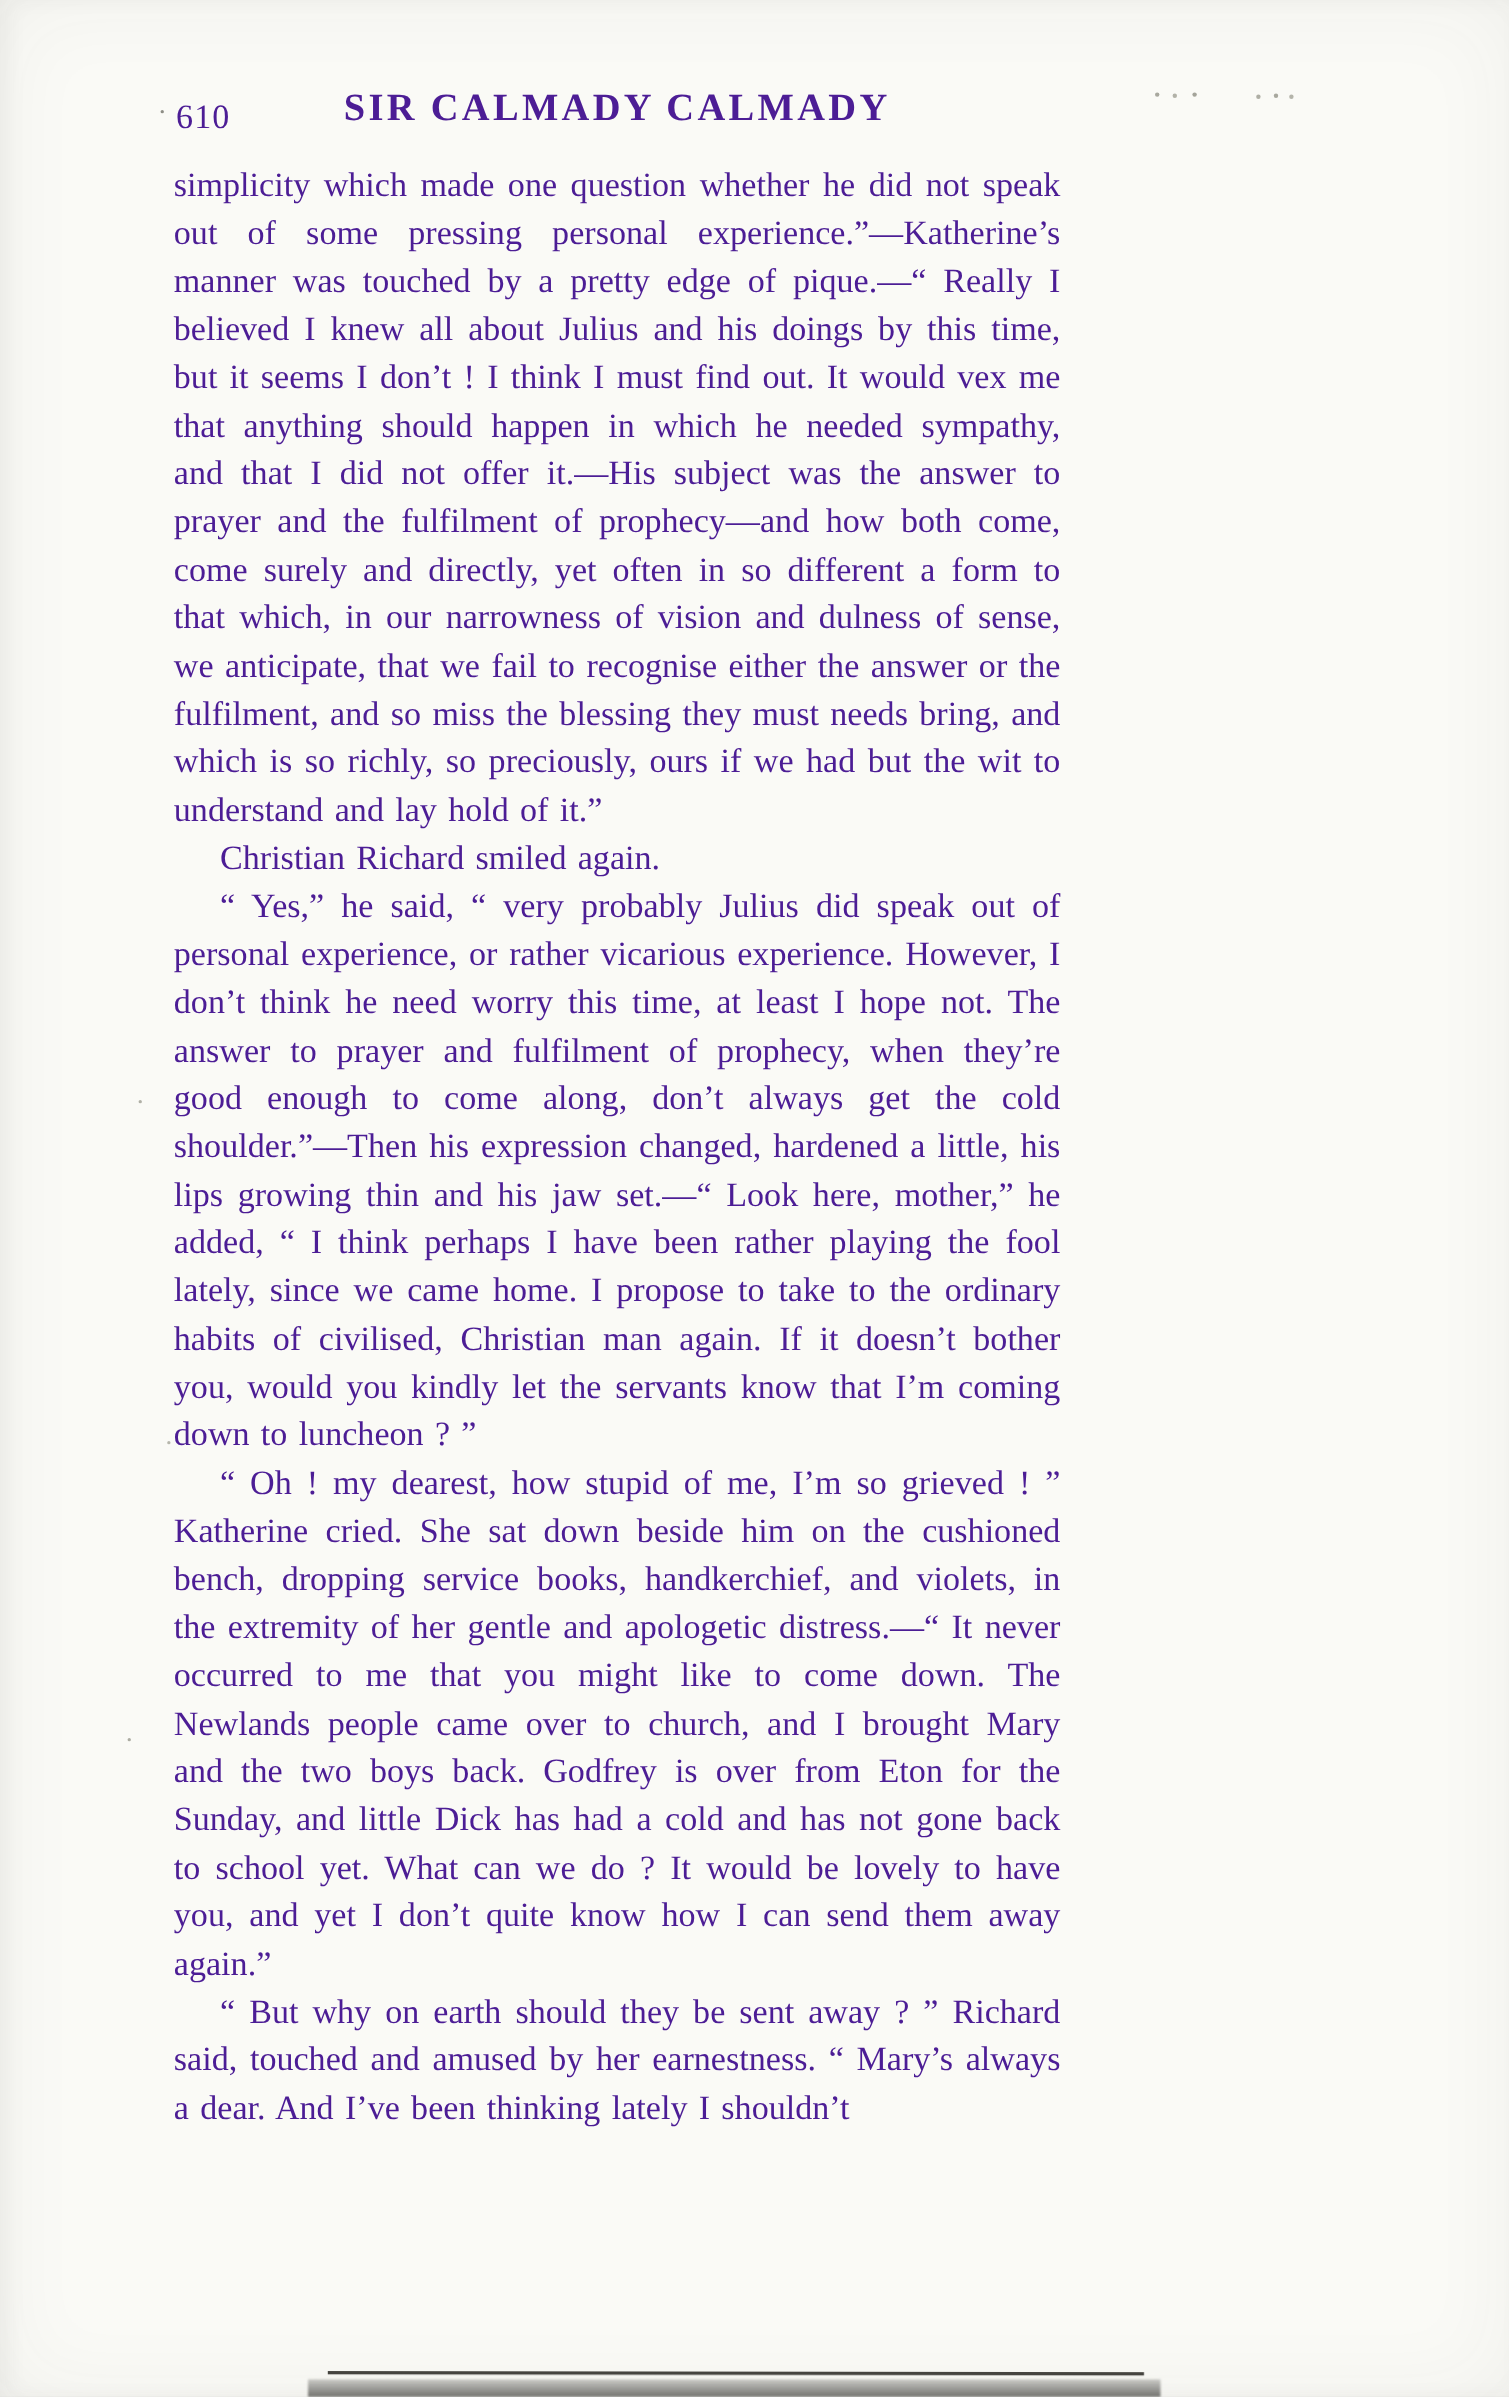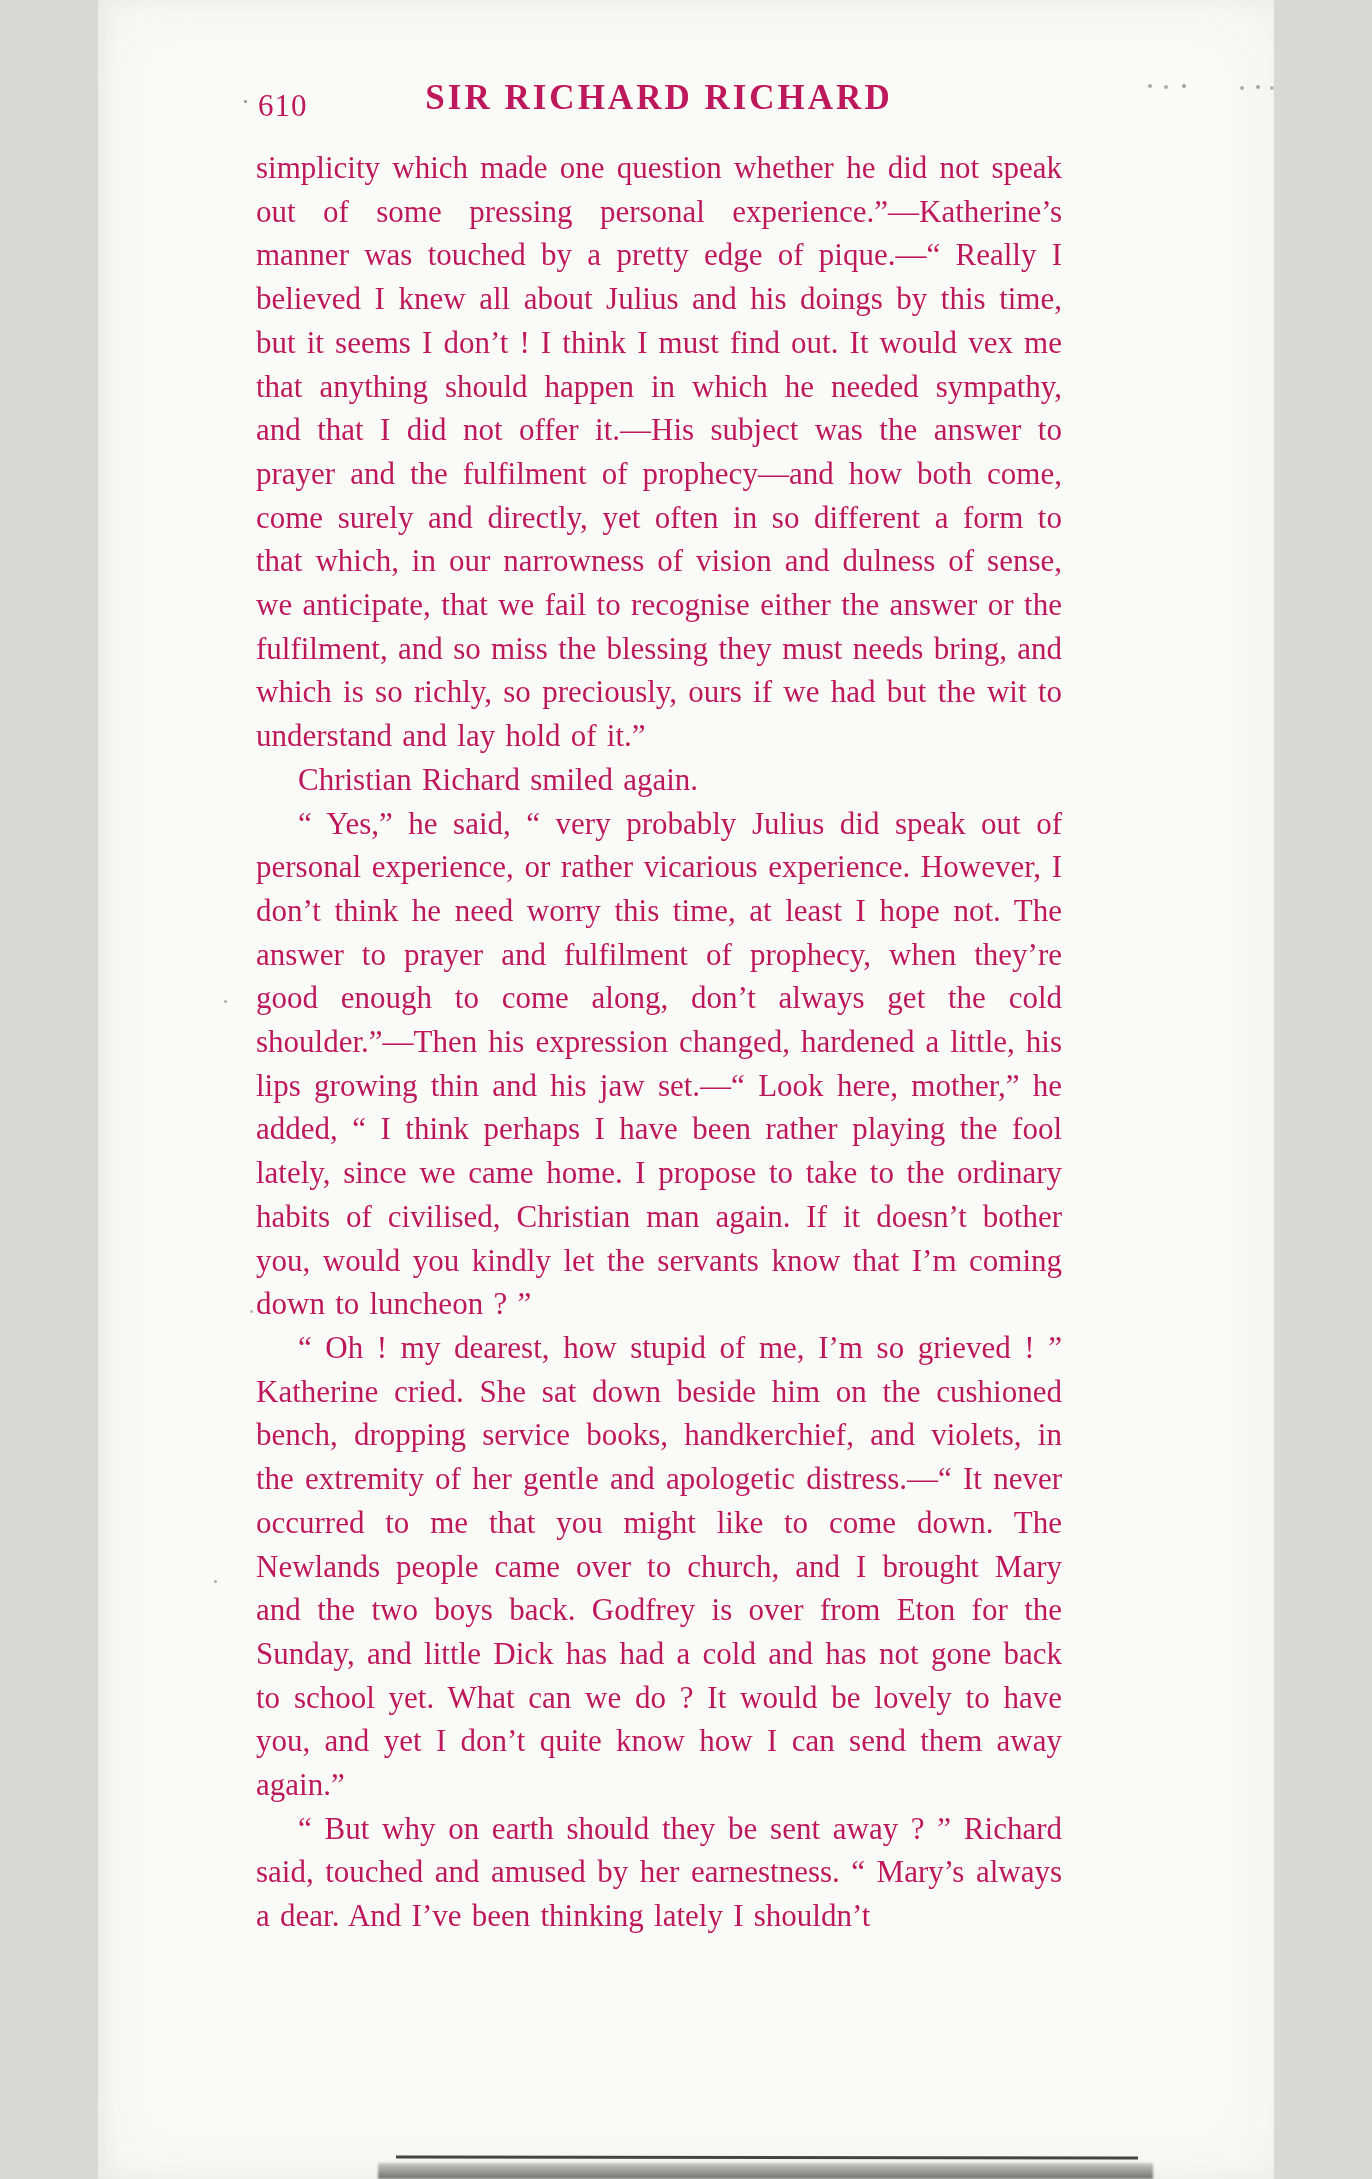--- a/index.html
+++ b/index.html
@@ -2,27 +2,27 @@
 <html><head>
 <meta charset="utf-8">
 <style>
   html, body {
     margin: 0;
     padding: 0;
     background: #d8d8d4;
   }
   .scan-page {
     position: relative;
-    width: 1176px;
+    width: 1372px;
     height: 2179px;
     margin: 0 auto;
     background: #fafaf6;
     overflow: hidden;
     font-family: "Liberation Serif", "DejaVu Serif", serif;
-    color: #be185d;
+    color: #4c1d95;
     box-shadow: inset 0 0 80px rgba(60,60,50,0.05), inset 8px 0 18px rgba(60,60,50,0.05);
   }
   .text-area {
     position: absolute;
     left: 158px;
     top: 76px;
     width: 806px;
   }
   .running-head {
     position: relative;
@@ -99,21 +99,21 @@
     filter: blur(1px);
   }
 </style>
 </head>
 <body>
 
 <div class="scan-page">
   <div class="text-area">
     <div class="running-head">
       <span class="page-number">610</span>
-      <span class="head-title">SIR RICHARD RICHARD</span>
+      <span class="head-title">SIR CALMADY CALMADY</span>
     </div>
     <div class="body-text">
         <p class="para">simplicity which made one question whether he did not speak out of some pressing personal experience.”—Katherine’s manner was touched by a pretty edge of pique.—“ Really I believed I knew all about Julius and his doings by this time, but it seems I don’t ! I think I must find out. It would vex me that anything should happen in which he needed sympathy, and that I did not offer it.—His subject was the answer to prayer and the fulfilment of prophecy—and how both come, come surely and directly, yet often in so different a form to that which, in our narrowness of vision and dulness of sense, we anticipate, that we fail to recognise either the answer or the fulfilment, and so miss the blessing they must needs bring, and which is so richly, so preciously, ours if we had but the wit to understand and lay hold of it.”</p>
         <p class="para indent">Christian Richard smiled again.</p>
         <p class="para indent">“ Yes,” he said, “ very probably Julius did speak out of personal experience, or rather vicarious experience. However, I don’t think he need worry this time, at least I hope not. The answer to prayer and fulfilment of prophecy, when they’re good enough to come along, don’t always get the cold shoulder.”—Then his expression changed, hardened a little, his lips growing thin and his jaw set.—“ Look here, mother,” he added, “ I think perhaps I have been rather playing the fool lately, since we came home. I propose to take to the ordinary habits of civilised, Christian man again. If it doesn’t bother you, would you kindly let the servants know that I’m coming down to luncheon ? ”</p>
         <p class="para indent">“ Oh ! my dearest, how stupid of me, I’m so grieved ! ” Katherine cried. She sat down beside him on the cushioned bench, dropping service books, handkerchief, and violets, in the extremity of her gentle and apologetic distress.—“ It never occurred to me that you might like to come down. The Newlands people came over to church, and I brought Mary and the two boys back. Godfrey is over from Eton for the Sunday, and little Dick has had a cold and has not gone back to school yet. What can we do ? It would be lovely to have you, and yet I don’t quite know how I can send them away again.”</p>
         <p class="para indent">“ But why on earth should they be sent away ? ” Richard said, touched and amused by her earnestness. “ Mary’s always a dear. And I’ve been thinking lately I shouldn’t</p>
       </div>
   </div>
 

